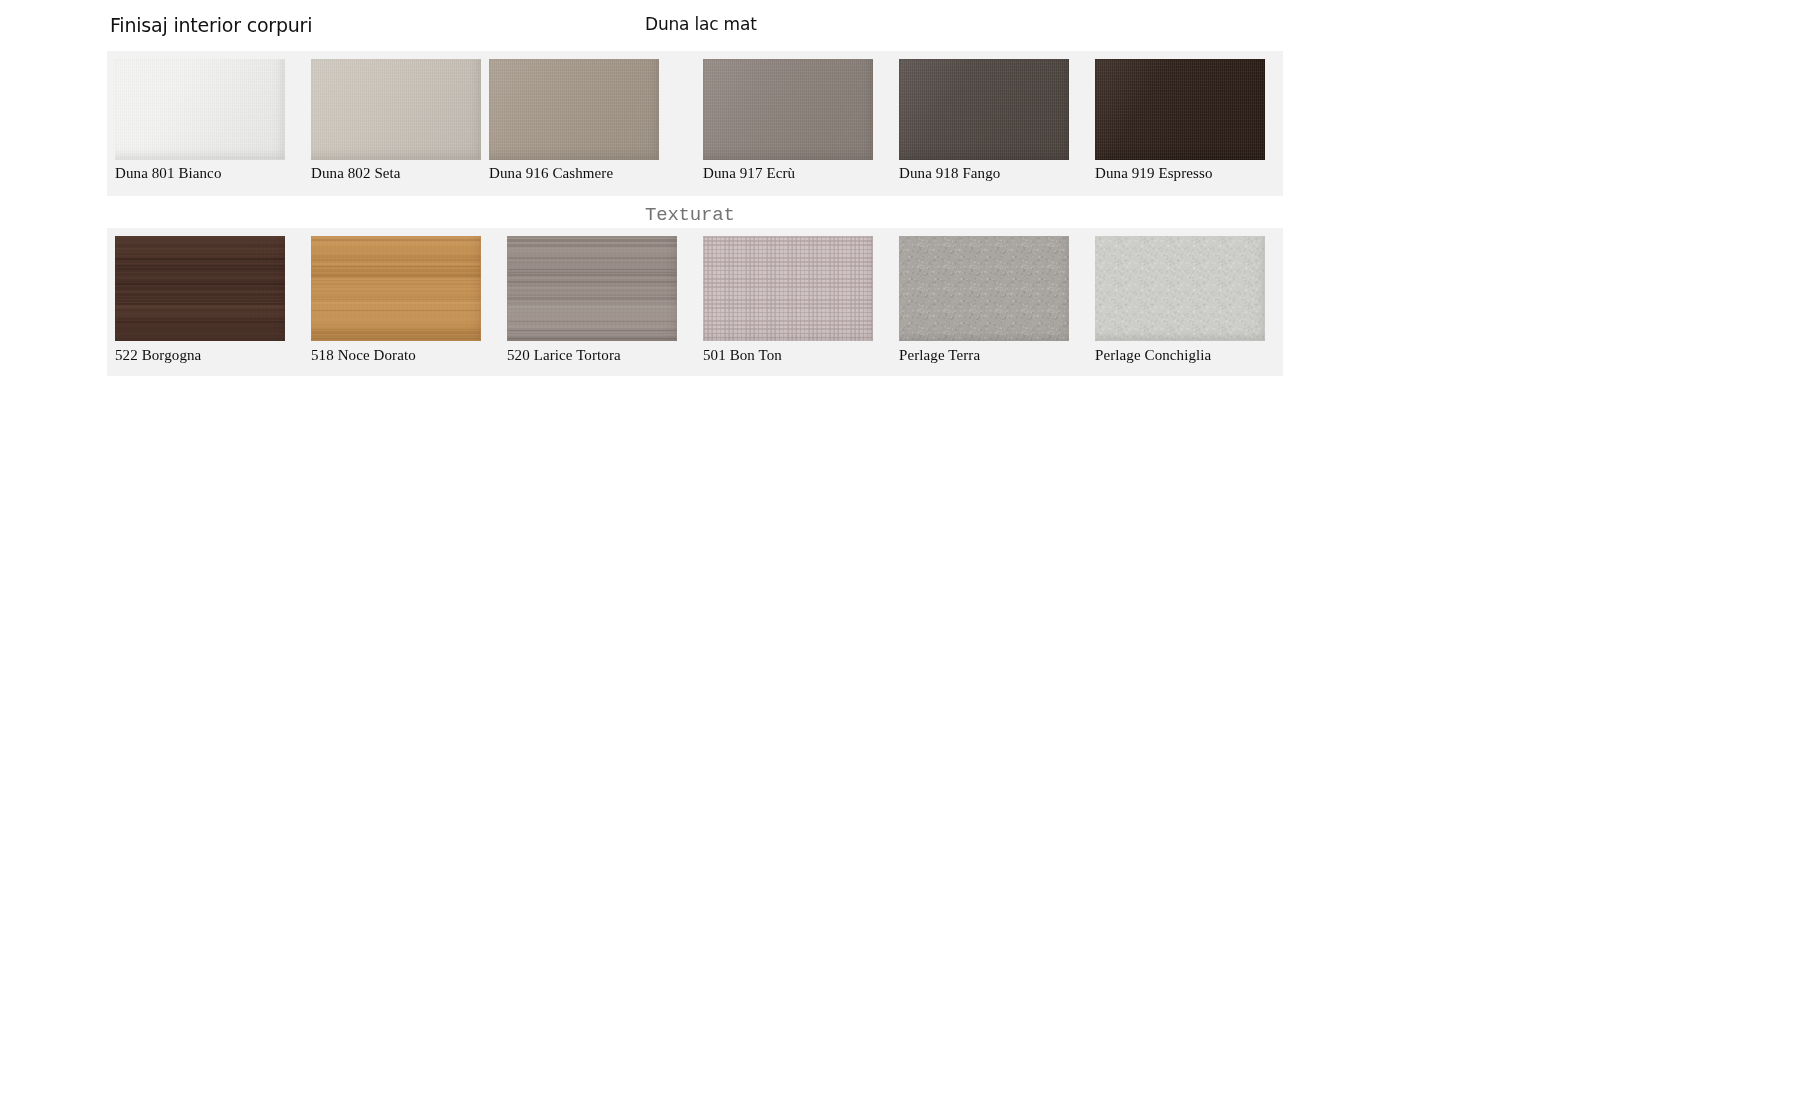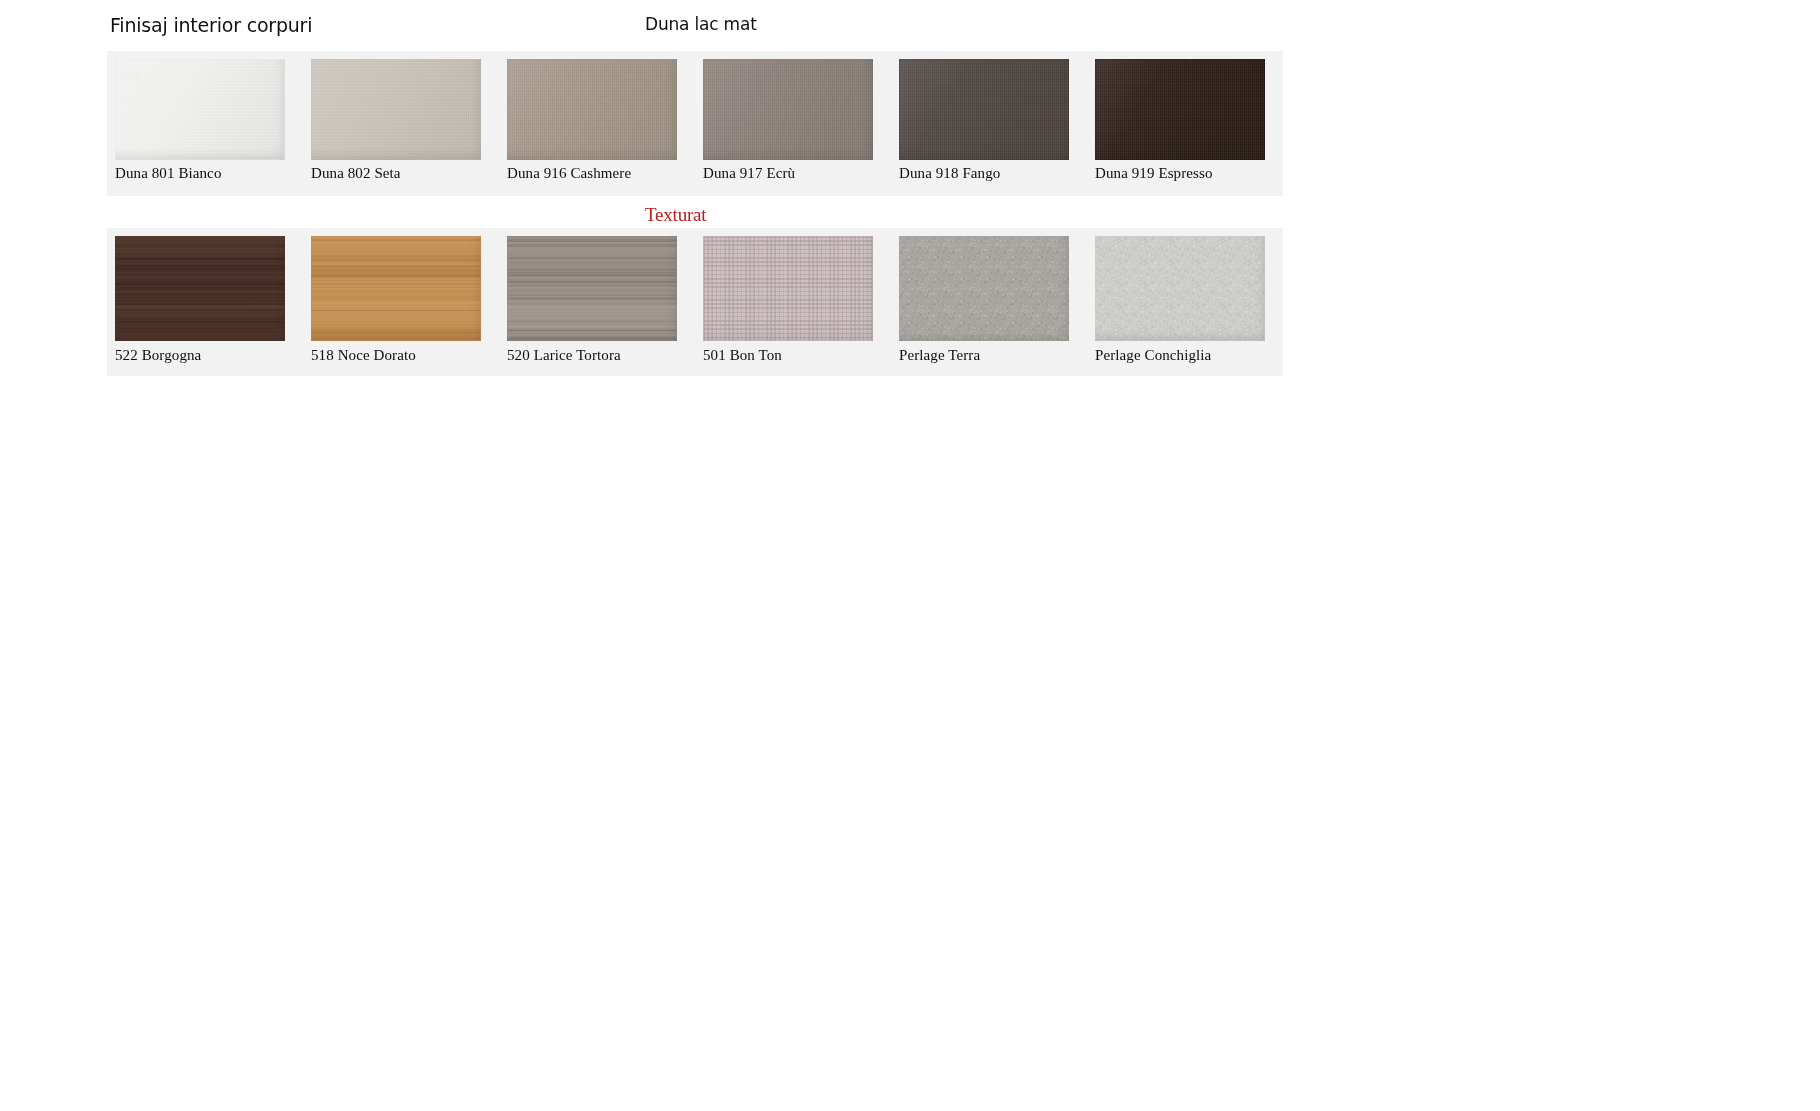--- a/index.html
+++ b/index.html
@@ -45,24 +45,24 @@
     font-size: 17px;
     font-weight: 400;
     color: #111111;
     letter-spacing: -0.2px;
     white-space: nowrap;
   }
   .h-center2 {
     position: absolute;
     left: 645px;
     top: 0;
-    font-family: Liberation Serif, serif;
+    font-family: Liberation Mono, monospace;
     font-size: 19px;
     font-weight: 400;
-    color: #b91c1c;
+    color: #737373;
     letter-spacing: -0.2px;
     white-space: nowrap;
   }
 
   
   .band {
     position: absolute;
     left: 107px;
     width: 1176px;
     background: #f2f2f2;
@@ -131,21 +131,21 @@
           </div>
           <div class="cap">Duna 801 Bianco</div>
         </div>
         <div class="cell" style="left: 196px; text-align: right;">
           <div class="chip" style="background: rgb(203, 197, 187);">
             <div class="chip-inner" style="background-image: repeating-linear-gradient(to right, rgba(255, 255, 255, 0.05) 0px, rgba(255, 255, 255, 0.05) 1px, rgba(0, 0, 0, 0.02) 1px, rgba(0, 0, 0, 0.02) 2px), repeating-linear-gradient(rgba(255, 255, 255, 0.035) 0px, rgba(255, 255, 255, 0.035) 1px, rgba(0, 0, 0, 0.01) 1px, rgba(0, 0, 0, 0.01) 3px), linear-gradient(120deg, rgba(255, 255, 255, 0.1) 0%, rgba(255, 255, 255, 0.02) 32%, rgba(0, 0, 0, 0.035) 72%, rgba(0, 0, 0, 0.055) 100%);"></div>
             <div class="chip-inner" style="box-shadow: rgba(192, 185, 174, 0.35) 0px 0px 0px 1px inset, rgba(0, 0, 0, 0.18) -6px -8px 14px -8px inset;"></div>
           </div>
           <div class="cap">Duna 802 Seta</div>
         </div>
-        <div class="cell" style="left: 392px; text-align: right;">
+        <div class="cell" style="left: 374px; text-align: right;">
           <div class="chip" style="background: rgb(164, 152, 138);">
             <div class="chip-inner" style="background-image: repeating-linear-gradient(to right, rgba(255, 255, 255, 0.05) 0px, rgba(255, 255, 255, 0.05) 1px, rgba(0, 0, 0, 0.02) 1px, rgba(0, 0, 0, 0.02) 2px), repeating-linear-gradient(rgba(255, 255, 255, 0.035) 0px, rgba(255, 255, 255, 0.035) 1px, rgba(0, 0, 0, 0.01) 1px, rgba(0, 0, 0, 0.01) 3px), linear-gradient(120deg, rgba(255, 255, 255, 0.1) 0%, rgba(255, 255, 255, 0.02) 32%, rgba(0, 0, 0, 0.035) 72%, rgba(0, 0, 0, 0.055) 100%);"></div>
             <div class="chip-inner" style="box-shadow: rgba(152, 140, 126, 0.35) 0px 0px 0px 1px inset, rgba(0, 0, 0, 0.18) -6px -8px 14px -8px inset;"></div>
           </div>
           <div class="cap">Duna 916 Cashmere</div>
         </div>
         <div class="cell" style="left: 588px;">
           <div class="chip" style="background: rgb(139, 128, 121);">
             <div class="chip-inner" style="background-image: repeating-linear-gradient(to right, rgba(255, 255, 255, 0.05) 0px, rgba(255, 255, 255, 0.05) 1px, rgba(0, 0, 0, 0.02) 1px, rgba(0, 0, 0, 0.02) 2px), repeating-linear-gradient(rgba(255, 255, 255, 0.035) 0px, rgba(255, 255, 255, 0.035) 1px, rgba(0, 0, 0, 0.01) 1px, rgba(0, 0, 0, 0.01) 3px), linear-gradient(120deg, rgba(255, 255, 255, 0.1) 0%, rgba(255, 255, 255, 0.02) 32%, rgba(0, 0, 0, 0.035) 72%, rgba(0, 0, 0, 0.055) 100%);"></div>
             <div class="chip-inner" style="box-shadow: rgba(127, 116, 109, 0.35) 0px 0px 0px 1px inset, rgba(0, 0, 0, 0.18) -6px -8px 14px -8px inset;"></div>

